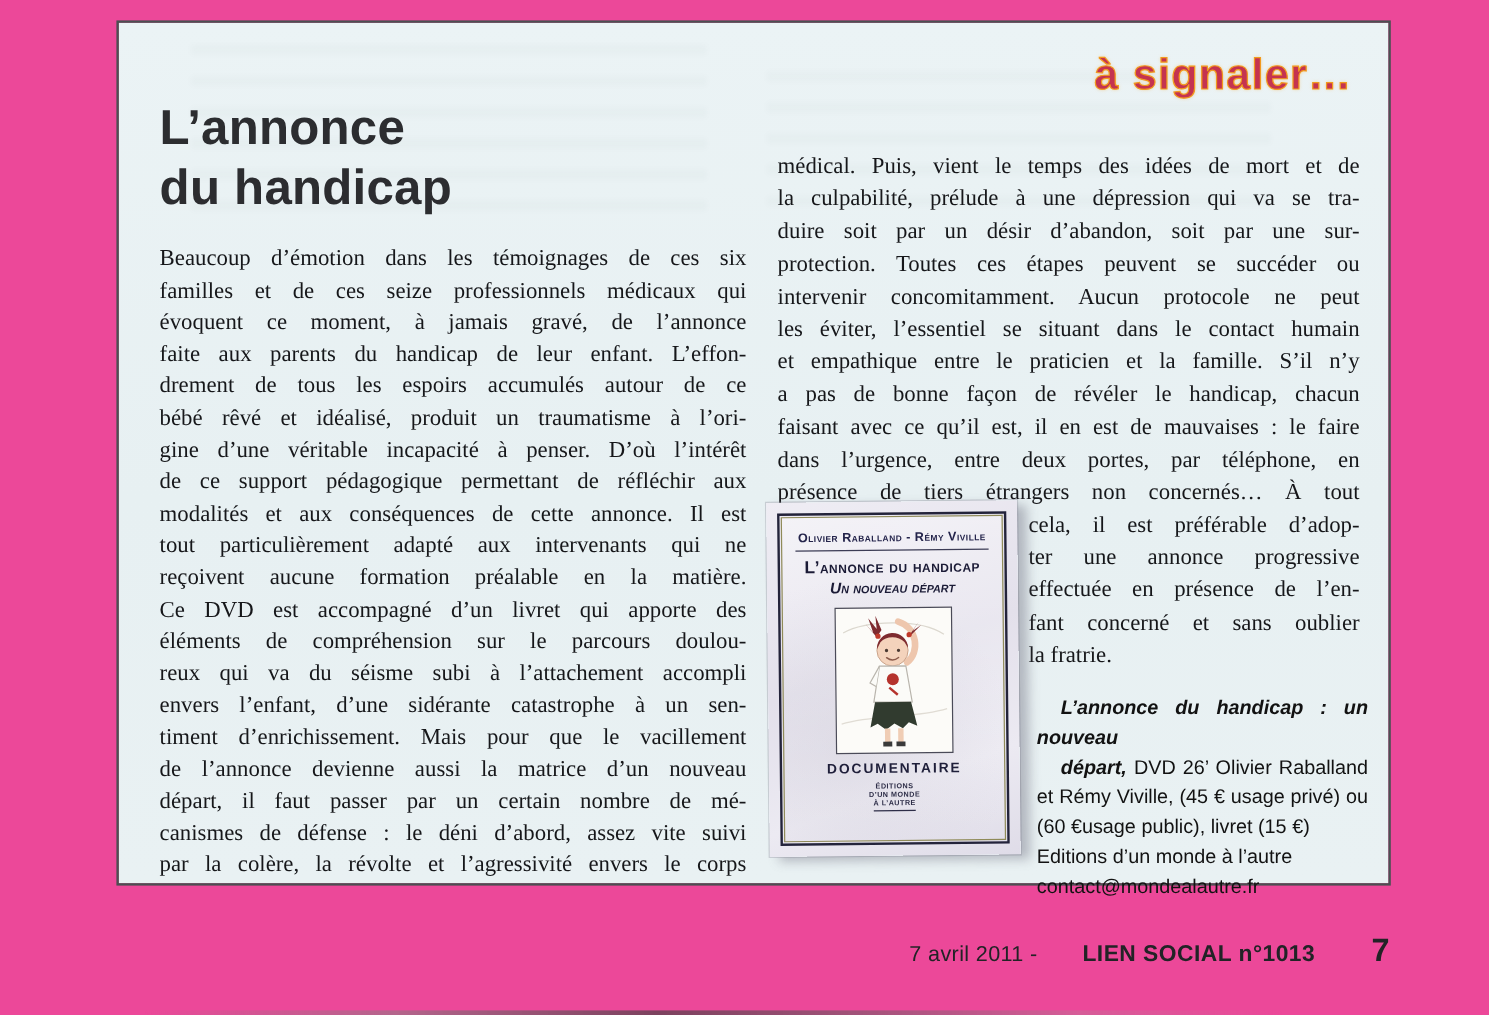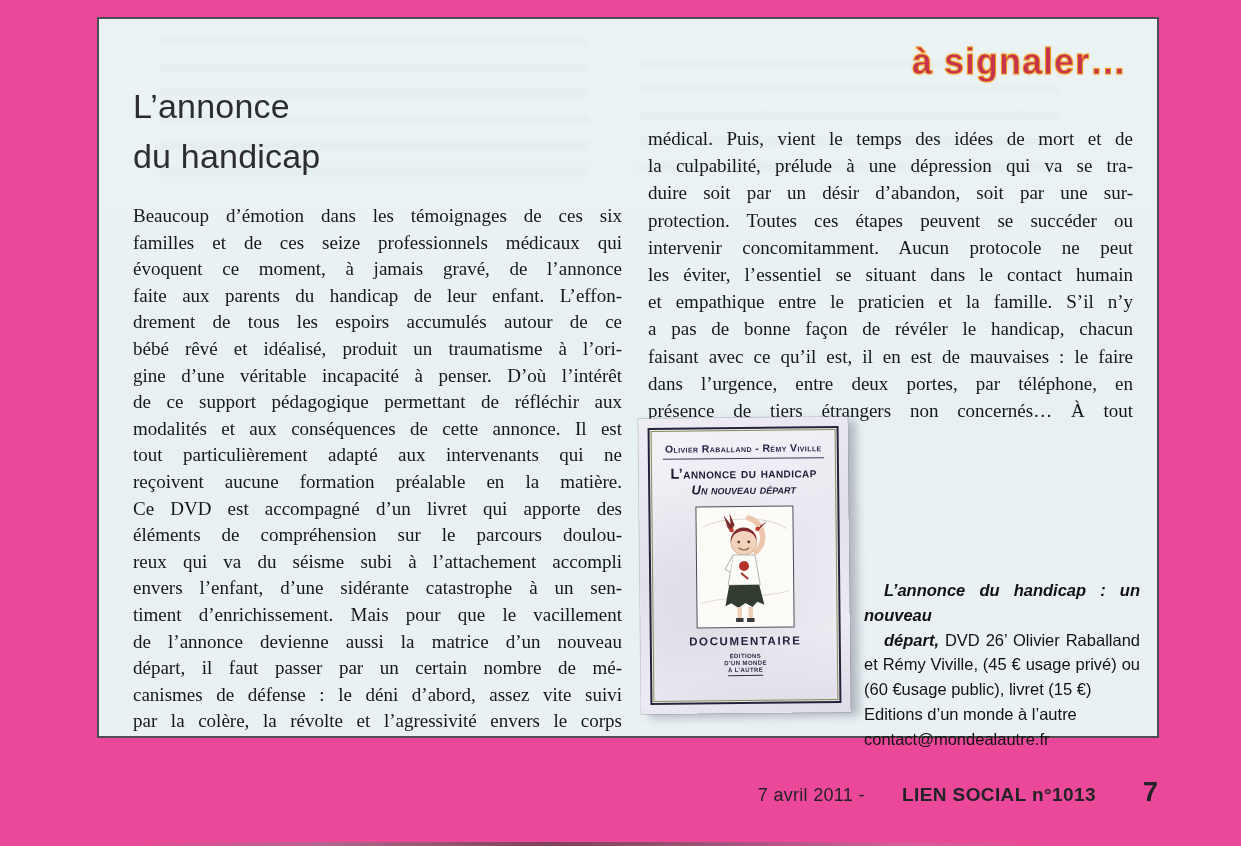--- a/index.html
+++ b/index.html
@@ -25,21 +25,21 @@
   .signaler {
     position:absolute; top:22px; right:30px;
     font-size:36px; font-weight:700; letter-spacing:1px; color:#c43350;
     -webkit-text-stroke:1px #f29a1d;
     text-shadow:0 0 3px rgba(247,166,40,.55);
   }
 
   
   .title {
     position:absolute; left:34px; top:62px;
-    font-size:34px; line-height:50px; font-weight:400; color:#2c2d30; letter-spacing:.2px;
+    font-size:41px; line-height:50px; font-weight:700; color:#2c2d30; letter-spacing:.2px;
   }
 
   
   .col { position:absolute; font-family:"Liberation Serif", serif; color:#16171a; font-size:19px; }
   .col .tline { height:var(--lh); line-height:var(--lh); text-align:justify; text-align-last:justify; white-space:normal; }
   .col .tline.last { text-align-last:left; }
   .col-left   { left:34px;  top:184px; width:489px; --lh:26.6px; }
   .col-wide   { left:549px; top:106px; width:485px; --lh:27.2px; }
   .col-narrow { left:758px; top:405px; width:276px; --lh:27.2px; }
 
@@ -129,20 +129,27 @@
         <div class="tline">protection. Toutes ces étapes peuvent se succéder ou</div>
         <div class="tline">intervenir concomitamment. Aucun protocole ne peut</div>
         <div class="tline">les éviter, l’essentiel se situant dans le contact humain</div>
         <div class="tline">et empathique entre le praticien et la famille. S’il n’y</div>
         <div class="tline">a pas de bonne façon de révéler le handicap, chacun</div>
         <div class="tline">faisant avec ce qu’il est, il en est de mauvaises : le faire</div>
         <div class="tline">dans l’urgence, entre deux portes, par téléphone, en</div>
         <div class="tline">présence de tiers étrangers non concernés… À tout</div>
       </div>
 
+    <div class="col col-narrow">
+        <div class="tline">cela, il est préférable d’adop-</div>
+        <div class="tline">ter une annonce progressive</div>
+        <div class="tline">effectuée en présence de l’en-</div>
+        <div class="tline">fant concerné et sans oublier</div>
+        <div class="tline last">la fratrie.</div>
+      </div>
 
     <div class="dvd">
       <div class="frame">
         <div class="gold">
           <div class="dvd-authors">Olivier Raballand - Rémy Viville</div>
           <div class="dvd-rule"></div>
           <div class="dvd-title">L’annonce du handicap</div>
           <div class="dvd-sub">Un nouveau départ</div>
           <div class="dvd-illus">
             <svg width="96" height="120" viewBox="0 0 96 120" xmlns="http://www.w3.org/2000/svg">

